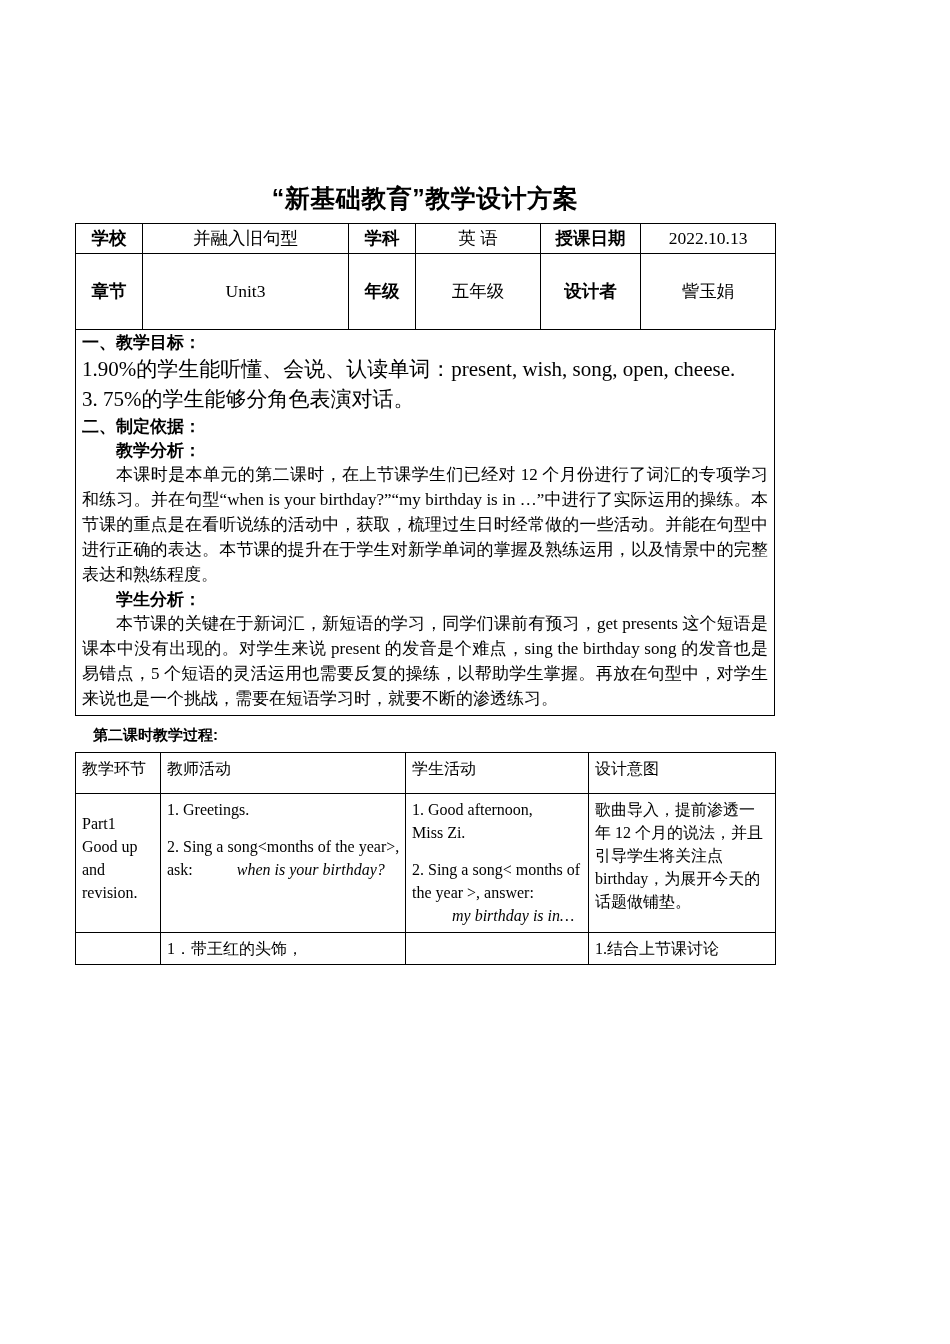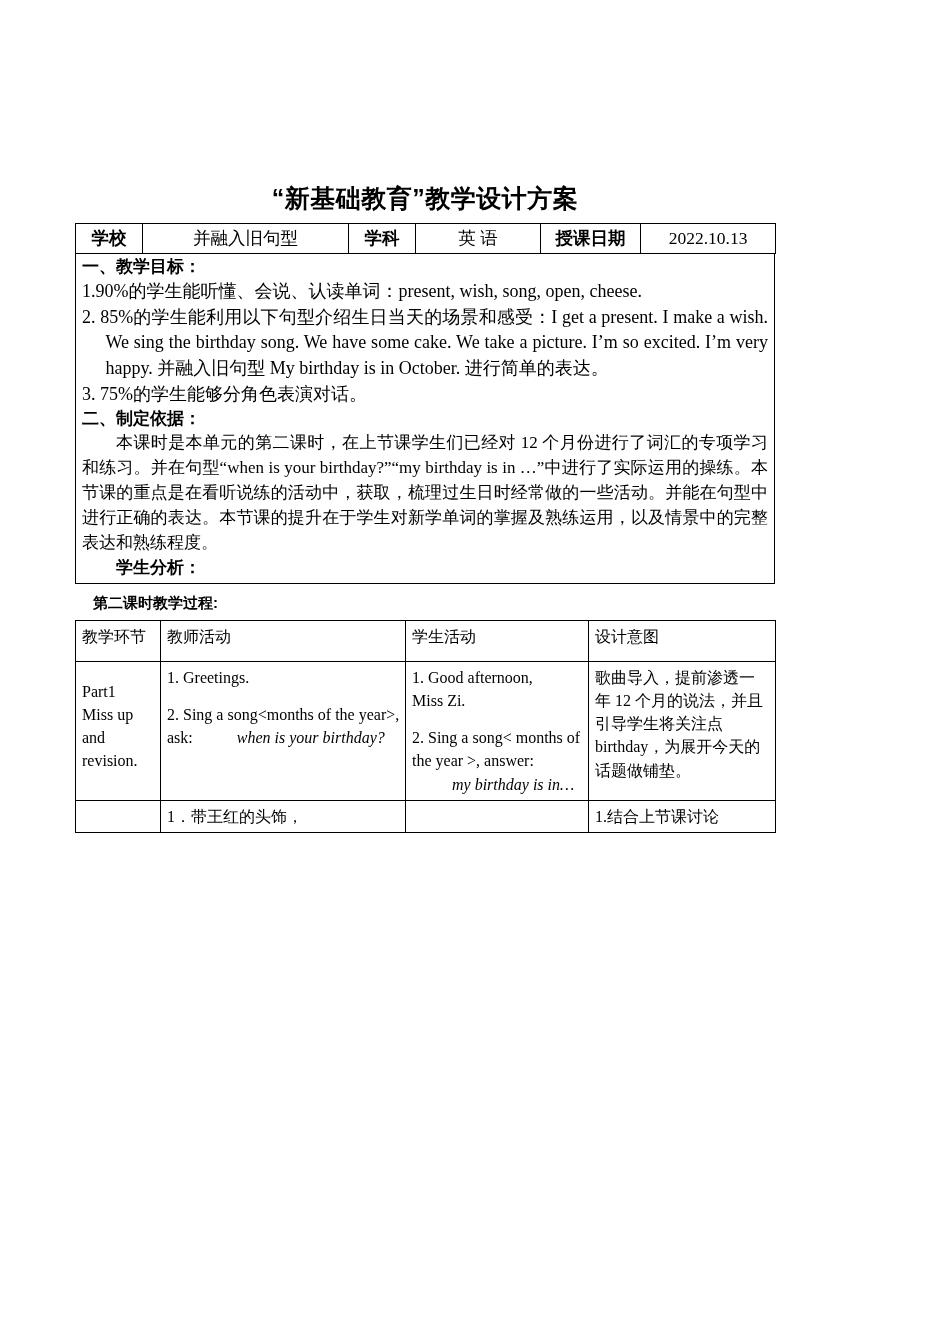--- a/index.html
+++ b/index.html
@@ -81,21 +81,21 @@
   .sec-head {
     font-weight: bold;
     font-size: 17px;
     line-height: 1.42;
     font-family: Liberation Serif, serif;
     margin: 0;
   }
   .sec-head.indent { text-indent: 2em; }
   p.hang {
     margin: 0;
-    font-size: 18px;
+    font-size: 21px;
     line-height: 1.42;
     padding-left: 1.3em;
     text-indent: -1.3em;
     text-align: justify;
   }
   p.para {
     margin: 0;
     font-size: 17px;
     line-height: 1.47;
     text-indent: 2em;
@@ -149,34 +149,43 @@
       </colgroup>
       <tbody>
         <tr class="r1">
           <td class="lbl">学校</td>
           <td>并融入旧句型</td>
           <td class="lbl">学科</td>
           <td>英  语</td>
           <td class="lbl">授课日期</td>
           <td>2022.10.13</td>
         </tr>
+        <tr class="r2">
+          <td class="lbl">章节</td>
+          <td>Unit3</td>
+          <td class="lbl">年级</td>
+          <td>五年级</td>
+          <td class="lbl">设计者</td>
+          <td>訾玉娟</td>
+        </tr>
       </tbody>
     </table>
 
     <div class="prose-box">
 
       <div class="sec-head">一、教学目标：</div>
       <p class="hang">1.90%的学生能听懂、会说、认读单词：present, wish, song, open, cheese.</p>
-      <p class="hang">2. 85%的学生能利用以下句型介绍生日当天的场景和感受：I get a present. I make a wish. We sing the birthday song. We have some cake. We take a picture. I’m so excited. I’m very happy. 并融入旧句型 My birthday is in October. 进行简单的表达。</p>
       <p class="hang">3. 75%的学生能够分角色表演对话。</p>
 
       <div class="sec-head">二、制定依据：</div>
+      <div class="sec-head indent">教学分析：</div>
       <p class="para">本课时是本单元的第二课时，在上节课学生们已经对 12 个月份进行了词汇的专项学习和练习。并在句型“when is your birthday?”“my birthday is in …”中进行了实际运用的操练。本节课的重点是在看听说练的活动中，获取，梳理过生日时经常做的一些活动。并能在句型中进行正确的表达。本节课的提升在于学生对新学单词的掌握及熟练运用，以及情景中的完整表达和熟练程度。</p>
 
       <div class="sec-head indent">学生分析：</div>
+      <p class="para">本节课的关键在于新词汇，新短语的学习，同学们课前有预习，get presents 这个短语是课本中没有出现的。对学生来说 present 的发音是个难点，sing the birthday song 的发音也是易错点，5 个短语的灵活运用也需要反复的操练，以帮助学生掌握。再放在句型中，对学生来说也是一个挑战，需要在短语学习时，就要不断的渗透练习。</p>
 
     </div>
 
     <div class="process-title">第二课时教学过程:</div>
 
     <table class="process">
       <colgroup>
         <col style="width:85px">
           <col style="width:245px">
         <col style="width:183px">
@@ -187,21 +196,21 @@
           <td class="col-stage cjk-kai">教学环节</td>
           <td class="col-teacher cjk-kai">教师活动</td>
           <td class="col-student cjk-kai">学生活动</td>
           <td class="col-intent cjk-kai">设计意图</td>
         </tr>
 
         <tr>
           <td class="col-stage">
             <span class="gap"></span>
             <div>Part1</div>
-            <div>Miss up</div>
+            <div>Good up</div>
             <div>and</div>
             <div>revision.</div>
           </td>
 
           <td class="col-teacher">
             <div>1. Greetings.</div>
             <span class="gap"></span>
             <div><span>2. Sing a song&lt;months of the year&gt;, ask: </span><span class="ital">when is your birthday?</span></div>
           </td>
 

